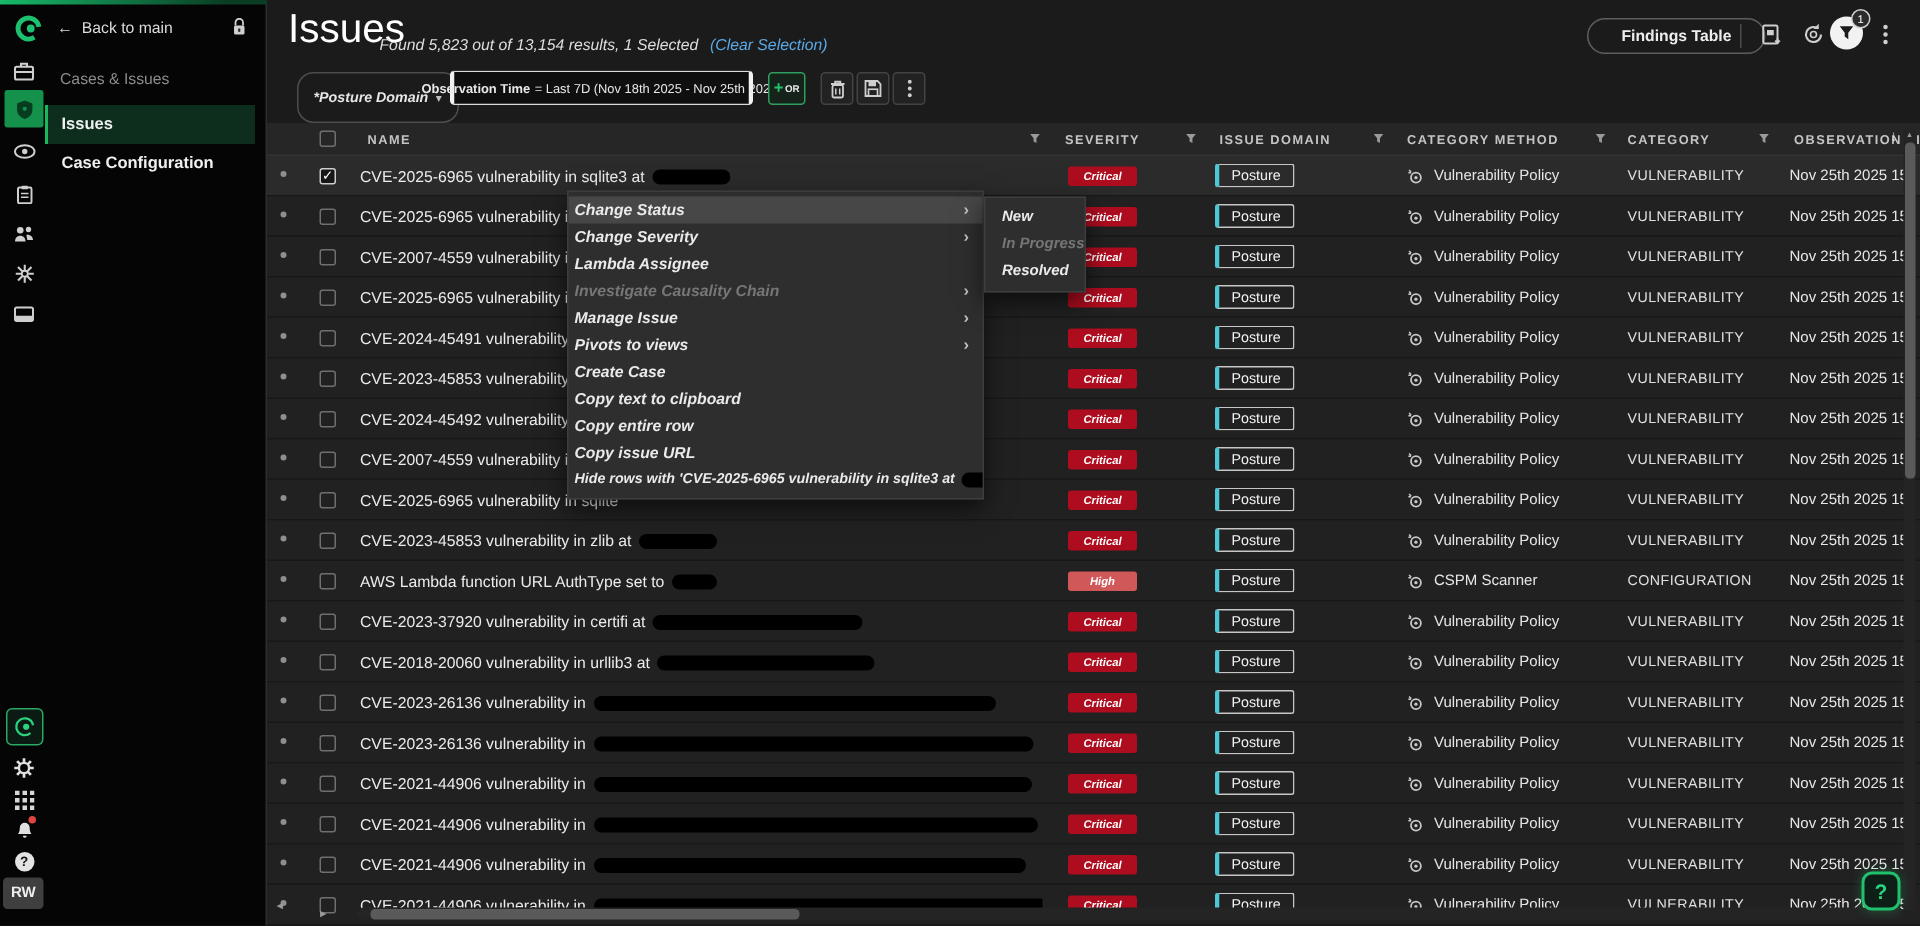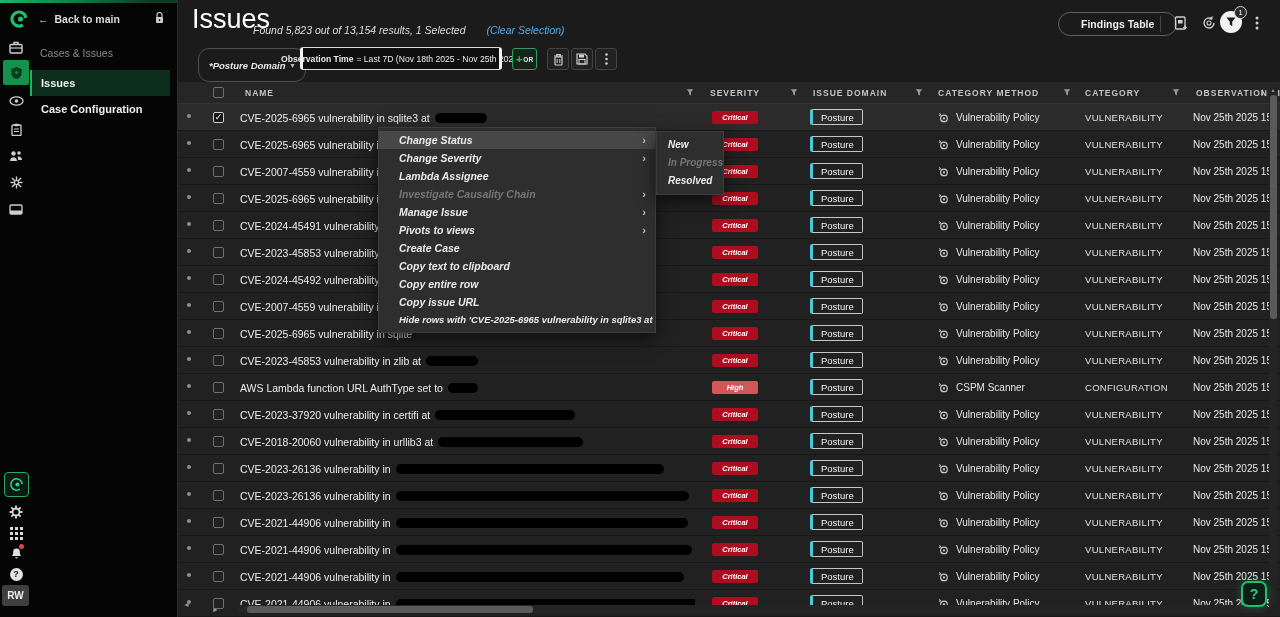--- a/index.html
+++ b/index.html
@@ -4,21 +4,21 @@
 <style>
   * { margin:0; padding:0; box-sizing:border-box; }
   html,body { width:1280px; height:617px; overflow:hidden; background:#151515;
     font-family:"Liberation Sans","DejaVu Sans",sans-serif; color:#e8e8e8; }
 
   
   .sidebar { position:absolute; left:0; top:0; width:178px; height:617px; background:#050505; border-right:1px solid #2e2e2e; }
   .sidebar-topline { position:absolute; left:0; top:0; width:178px; height:3px;
     background:linear-gradient(90deg,#17b968,#0a3d24 85%); }
   .logo { position:absolute; left:9px; top:9px; width:20px; height:20px; }
-  .back-link { position:absolute; left:38px; top:13px; font-size:10.5px; color:#dcdcdc; cursor:pointer;font-weight:bold; }
+  .back-link { position:absolute; left:38px; top:13px; font-size:10.5px; color:#dcdcdc; cursor:pointer; }
   .back-link .arr { margin-right:6px; }
   .pin-icon { position:absolute; left:155px; top:12px; }
 
   .rail-icon { position:absolute; left:7px; width:18px; height:18px; display:flex; align-items:center; justify-content:center; }
   .rail-active-box { position:absolute; left:3px; top:60px; width:26px; height:25px; background:#14914a; border-radius:2px;
     display:flex; align-items:center; justify-content:center; }
 
   .section-title { position:absolute; left:40px; top:47px; font-size:10.5px; color:#8b8b8b; }
   .nav-list { position:absolute; left:30px; top:70px; width:140px; }
   .nav-item { height:26px; line-height:26px; padding-left:11px; font-size:11px; font-weight:bold; color:#f0f0f0; cursor:pointer; white-space:nowrap; }
@@ -31,21 +31,21 @@
   .bell-dot { position:absolute; right:-1px; top:-2px; width:5px; height:5px; border-radius:50%; background:#e0443f; }
   .help-circle { width:13px; height:13px; border-radius:50%; background:#e3e3e3; color:#111; font-size:9px; font-weight:bold;
     display:flex; align-items:center; justify-content:center; }
   .avatar { position:absolute; left:2px; top:585px; width:27px; height:21px; background:#3f3f3f; border-radius:3px;
     font-size:10px; font-weight:bold; color:#efefef; display:flex; align-items:center; justify-content:center; }
 
   
   .content { position:absolute; left:178px; top:0; width:1102px; height:617px; background:#1b1b1b; }
   .page-title { position:absolute; left:14px; top:4px; font-size:27px; font-weight:400; color:#fff; }
   .subtitle { position:absolute; left:75px; top:24px; font-size:10.5px; font-style:italic; color:#dedede; white-space:nowrap; }
-  .subtitle .clear { color:#5aa9e6; cursor:pointer; margin-left:18px; }
+  .subtitle .clear { color:#5aa9e6; cursor:pointer; margin-left:5px; }
 
   .findings-btn { position:absolute; left:880px; top:12px; height:24px; padding:0 22px; border:1px solid #5e5e5e; border-radius:12px;
     font-size:10.5px; font-weight:bold; color:#ededed; display:flex; align-items:center; cursor:pointer; }
   .tr-divider { position:absolute; left:982px; top:16px; width:1px; height:16px; background:#4a4a4a; }
   .tr-icon { position:absolute; top:14px; width:18px; height:18px; display:flex; align-items:center; justify-content:center; cursor:pointer; }
   .filter-circle { position:absolute; left:1042px; top:11px; width:22px; height:22px; background:#f2f2f2; border-radius:50%;
     display:flex; align-items:center; justify-content:center; cursor:pointer; }
   .filter-badge { position:absolute; left:1056px; top:6px; width:13px; height:13px; border-radius:50%; background:#2b2b2b;
     border:1px solid #cfcfcf; color:#fff; font-size:7.5px; display:flex; align-items:center; justify-content:center; }
 
@@ -87,21 +87,21 @@
   .sev-badge.high { background:#d15858; }
   .domain-tag { position:absolute; left:632px; top:5px; height:16px; padding:0 8px; border:1px solid #c7c7c7;
     border-left:3px solid #4cc7d4; border-radius:2px; font-size:9.5px; color:#f2f2f2; display:flex; align-items:center; }
   .cell-method { position:absolute; left:760px; top:0; height:27px; display:flex; align-items:center; gap:7px; font-size:10px; color:#e6e6e6; white-space:nowrap; }
   .cell-cat { position:absolute; left:907px; top:0; height:27px; display:flex; align-items:center; font-size:9.5px; letter-spacing:.3px; color:#e0e0e0; }
   .cell-time { position:absolute; left:1015px; top:0; width:76px; height:27px; display:flex; align-items:center; font-size:10px; color:#e8e8e8; overflow:hidden; white-space:nowrap; }
 
   
   .context-menu { position:absolute; left:378px; top:127px; width:278px; background:#2e2e2e; border:1px solid #3d3d3d;
     box-shadow:0 6px 16px rgba(0,0,0,.6); padding:3px 0; z-index:30; }
-  .menu-item { position:relative; height:18px; line-height:18px; padding-left:20px; font-size:10.5px; font-style:italic; font-weight:bold;
+  .menu-item { position:relative; height:18px; line-height:18px; padding-left:4px; font-size:10.5px; font-style:italic; font-weight:bold;
     color:#eaeaea; white-space:nowrap; cursor:pointer; display:flex; align-items:center; gap:4px; overflow:hidden; }
   .menu-item.highlighted { background:#474747; }
   .menu-item.disabled { color:#767676; cursor:default; }
   .menu-item.sep { border-top:1px solid #454545; margin-top:3px; height:20px; line-height:20px; }
   .menu-item.sep, .menu-item.small { font-size:9.5px; }
   .menu-arrow { position:absolute; right:9px; color:#c2c2c2; font-size:11px; font-style:normal; }
   .menu-redact { display:inline-block; height:10px; border-radius:5px; background:#000; flex:none; }
   .submenu { position:absolute; left:656px; top:131px; width:68px; background:#2e2e2e; border:1px solid #3d3d3d;
     box-shadow:0 6px 16px rgba(0,0,0,.6); padding:4px 0; z-index:31; }
   .submenu .menu-item { padding-left:11px; font-size:10px; }

